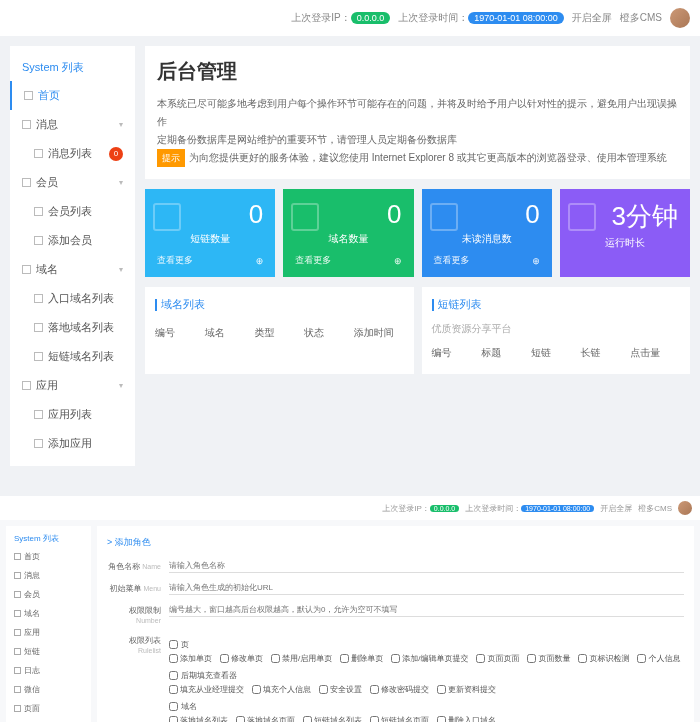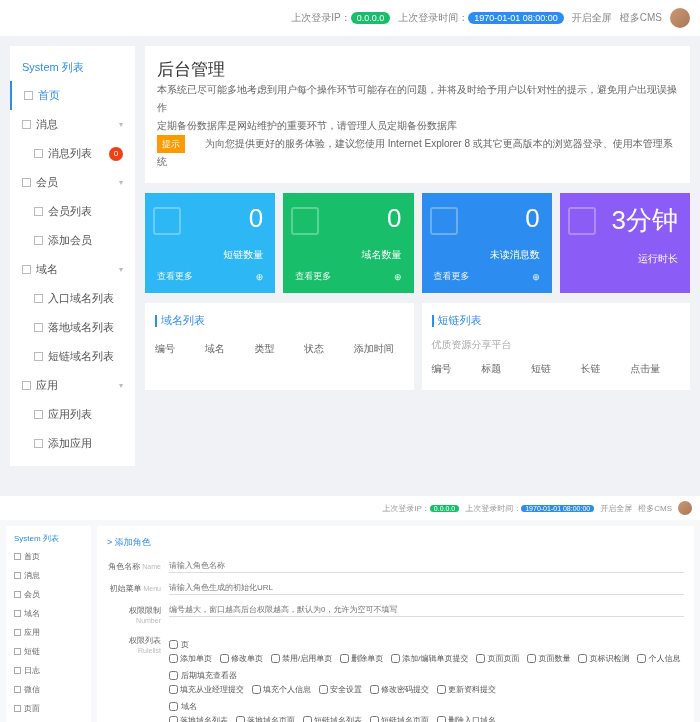--- a/index.html
+++ b/index.html
@@ -12,27 +12,27 @@
 .sidebar{width:125px;background:#fff;padding:8px 0}
 .sidebar .hdr{color:#2d8cf0;padding:6px 12px;font-size:11px}
 .sidebar .item{display:flex;align-items:center;padding:7px 12px;color:#555;font-size:11px;gap:5px;cursor:pointer}
 .sidebar .item.sub{padding-left:24px}
 .sidebar .item.active{color:#2d8cf0;border-left:2px solid #2d8cf0}
 .sidebar .item .dot{margin-left:auto;width:14px;height:14px;background:#ed4014;color:#fff;border-radius:50%;font-size:8px;display:flex;align-items:center;justify-content:center}
 .sidebar .item .sq{display:inline-block;width:9px;height:9px;border:1px solid #bbb}
 .sidebar .item .chev{margin-left:auto;color:#bbb;font-size:8px}
 .content{flex:1}
 .panel{background:#fff;padding:12px;margin-bottom:10px}
-.panel h2{font-size:17px;font-weight:400;color:#333;margin-bottom:0}
+.panel h2{font-size:20px;font-weight:700;color:#333;margin-bottom:10px}
 .panel p{font-size:10px;color:#666;line-height:1.8}
-.panel .tip{display:inline-block;background:#ff9900;color:#fff;padding:1px 5px;font-size:9px;margin-right:20px}
+.panel .tip{display:inline-block;background:#ff9900;color:#fff;padding:1px 5px;font-size:9px;margin-right:4px}
 .cards{display:flex;gap:8px;margin-bottom:10px}
 .card{flex:1;color:#fff;padding:10px 12px;position:relative;overflow:hidden}
 .card .num{font-size:26px;text-align:right;font-weight:300}
-.card .lbl{font-size:10px;text-align:right;margin-top:14px}
+.card .lbl{font-size:10px;text-align:center;margin-top:2px}
 .card .more{font-size:9px;margin-top:8px;display:flex;align-items:center;justify-content:space-between;opacity:.9}
 .card .icon{position:absolute;left:8px;top:14px;width:28px;height:28px;border:2px solid rgba(255,255,255,.3);border-radius:3px}
 .c1{background:#2db7f5}.c2{background:#19be6b}.c3{background:#2d8cf0}.c4{background:#8b5cf6}
 .tables{display:flex;gap:8px}
 .tbl{flex:1;background:#fff;padding:10px}
 .tbl .ttl{color:#2d8cf0;font-size:11px;display:flex;align-items:center;gap:4px;margin-bottom:10px}
 .tbl .ttl:before{content:"";width:2px;height:12px;background:#2d8cf0}
 .tbl .thead{display:flex;font-size:10px;color:#666;padding:4px 0}
 .tbl .thead span{flex:1}
 .tbl .subtitle{font-size:10px;color:#aaa;margin-bottom:6px}

